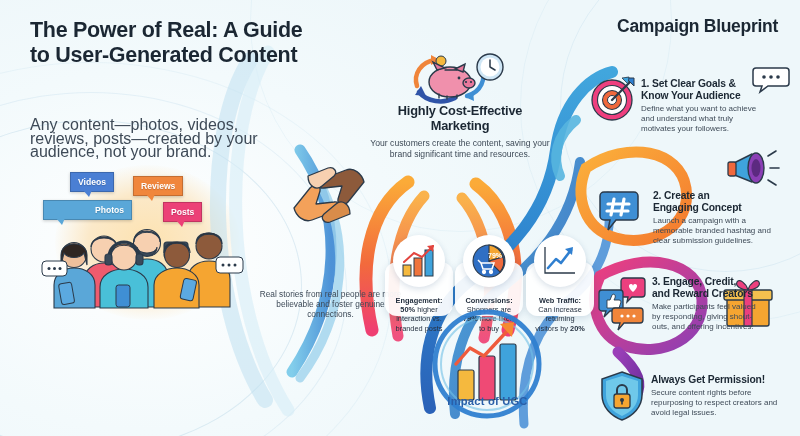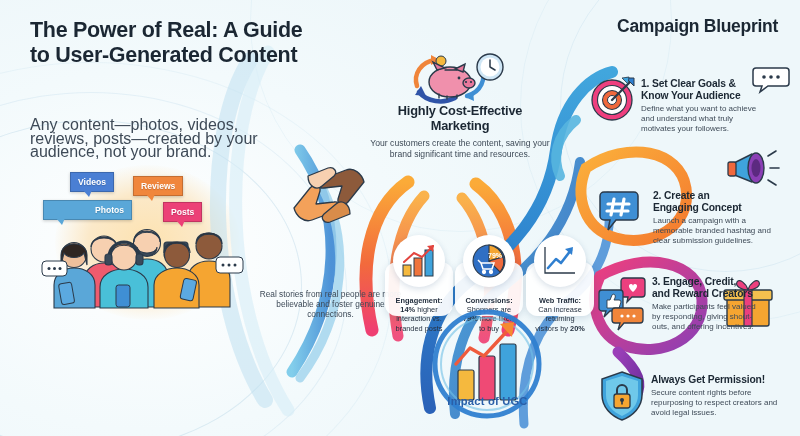--- a/index.html
+++ b/index.html
@@ -308,21 +308,21 @@
       <svg width="38" height="34" viewBox="0 0 38 34">
         <rect x="3" y="21" width="8" height="11" fill="#f5b93e" stroke="#2b3a4a" stroke-width="1"></rect>
         <rect x="14" y="14" width="8" height="18" fill="#f0743c" stroke="#2b3a4a" stroke-width="1"></rect>
         <rect x="25" y="6" width="8" height="26" fill="#3fa3dc" stroke="#2b3a4a" stroke-width="1"></rect>
         <path d="M4,18 L14,9 L22,13 L33,2" fill="none" stroke="#e2453f" stroke-width="2" stroke-linecap="round"></path>
         <path d="M27,2 L34,1 L33,8 Z" fill="#e2453f"></path>
       </svg>
     </div>
     <div class="stext">
       <b>Engagement:</b><br>
-      <b>14%</b><span> higher</span><br>
+      <b>50%</b><span> higher</span><br>
       <span>interaction vs.</span><br>
       <span>branded posts</span>
     </div>
   </div>
 
   <div class="statcard" style="left:455px;top:262px;height:54px;">
     <div class="sicon">
       <svg width="40" height="40" viewBox="0 0 40 40">
         <circle cx="20" cy="20" r="16" fill="#2f6fc4" stroke="#2b3a4a" stroke-width="1.1"></circle>
         <path d="M20,20 L20,4 A16,16 0 0,1 34,16 Z" fill="#f5a531" stroke="#2b3a4a" stroke-width="1.1"></path>

